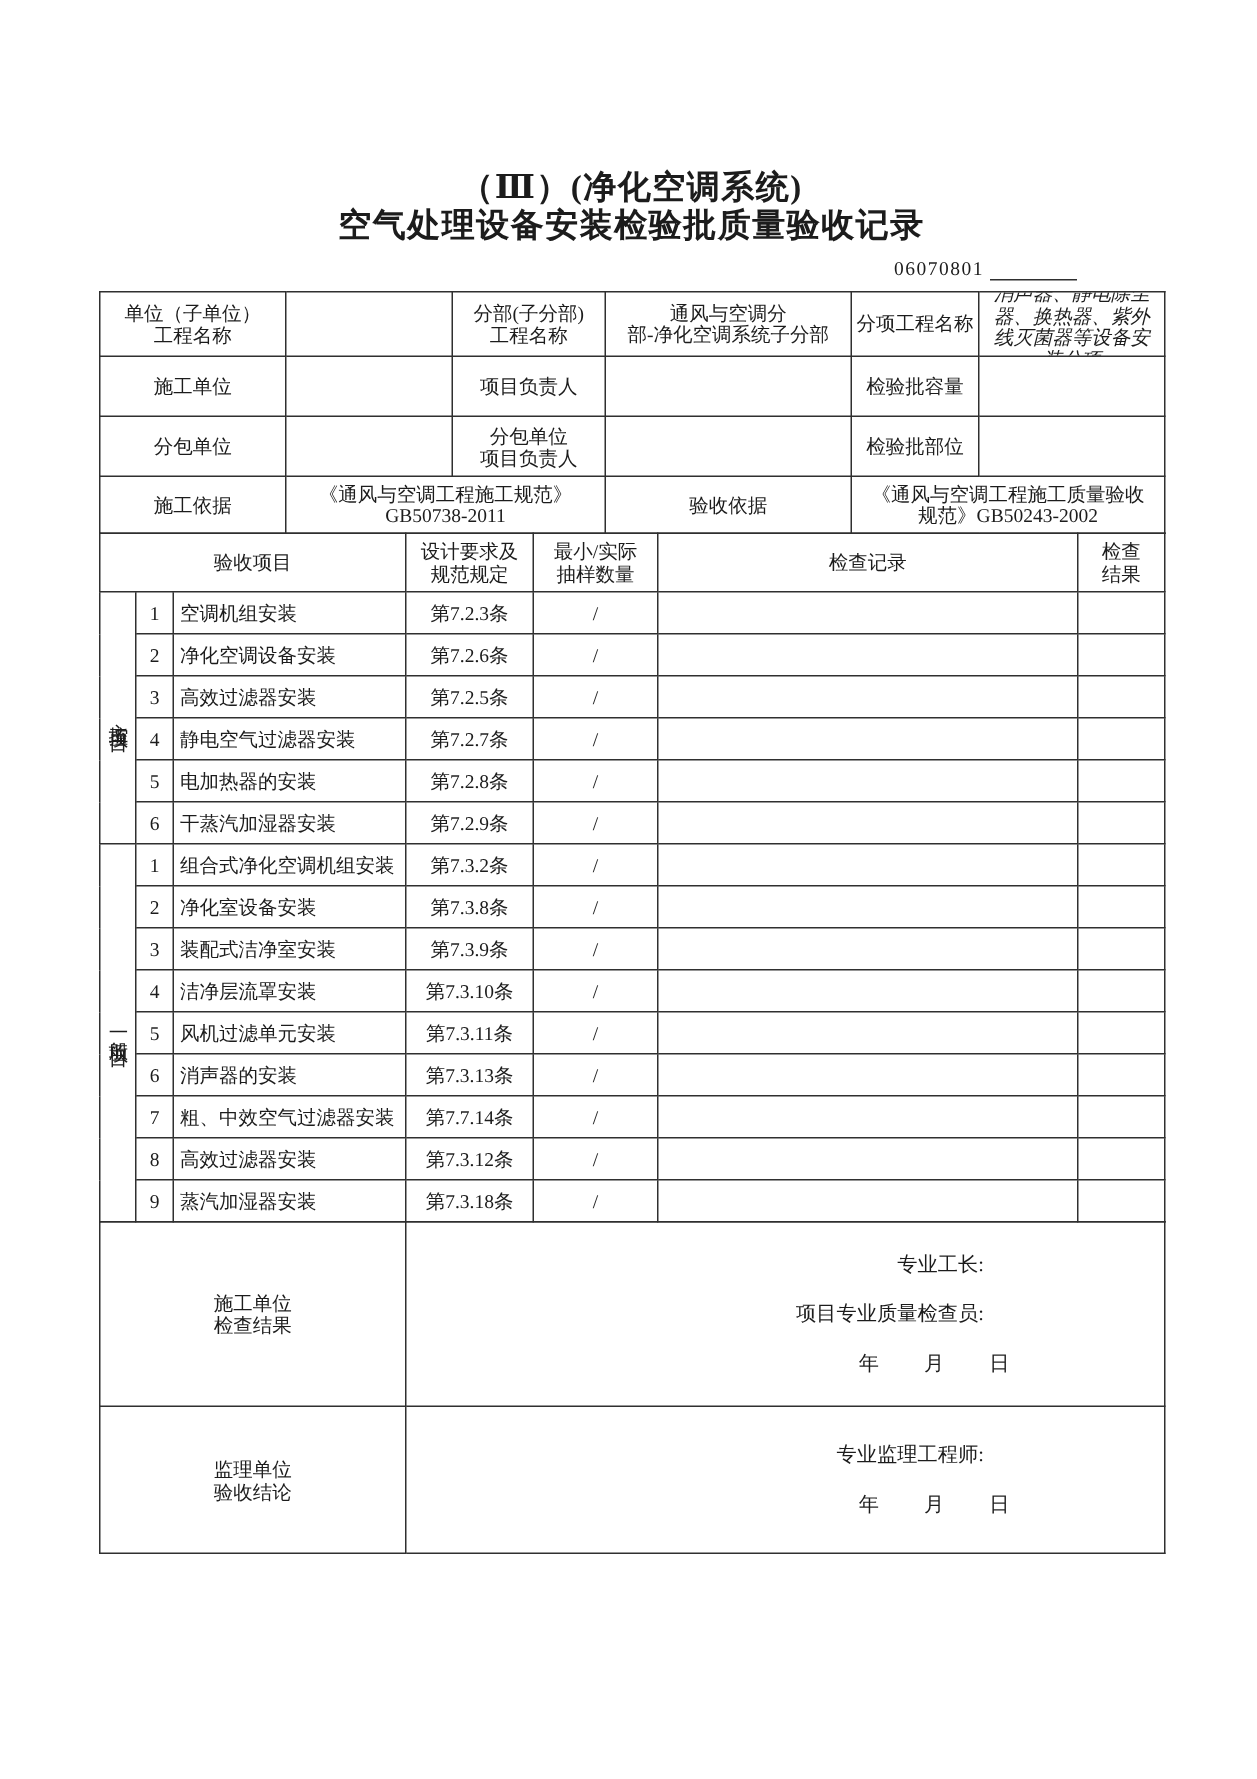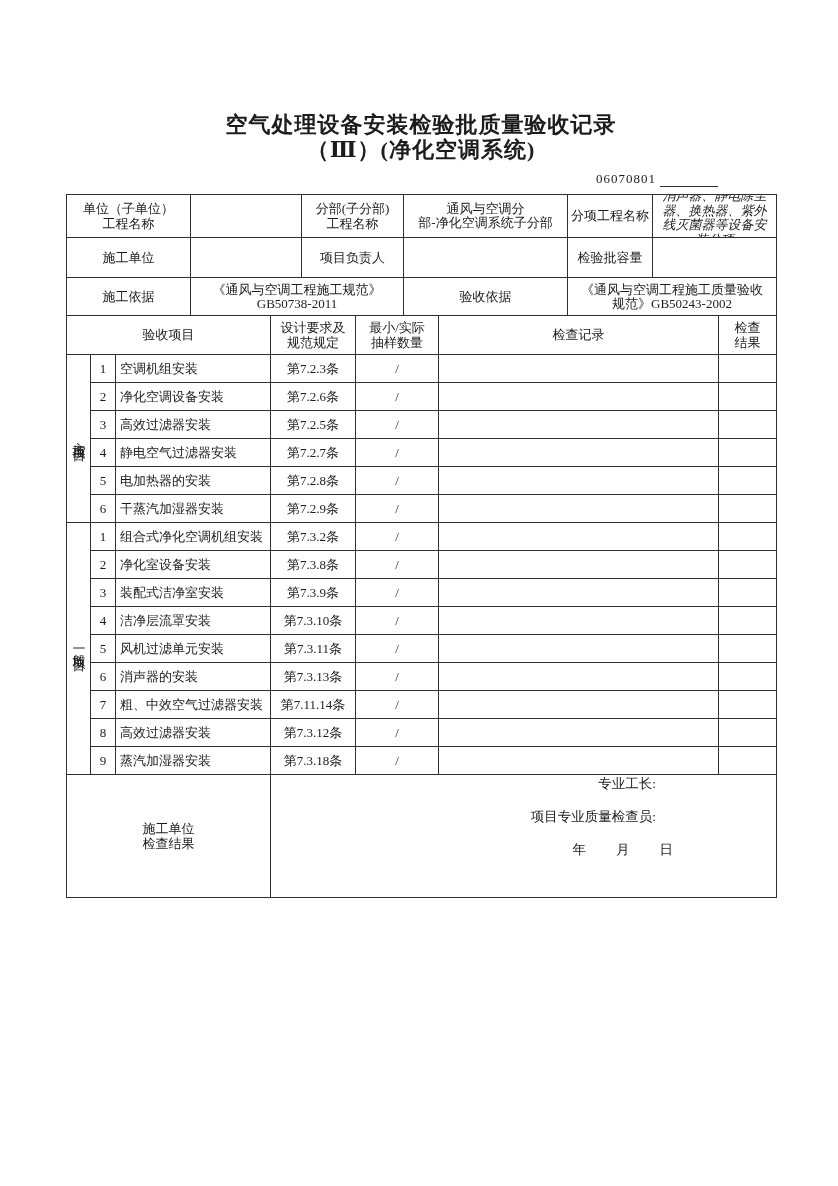--- a/index.html
+++ b/index.html
@@ -43,32 +43,32 @@
   .main-head td{height:38px;}
   .item-row td{height:27px;}
   .item-name{text-align:left;padding-left:4px;}
   .group-cell{padding:0;}
   .vtext{writing-mode:vertical-rl;text-orientation:upright;display:inline-block;letter-spacing:3px;font-size:13px;}
 
   
   .foot-c td{height:122px;}
   .foot-s td{height:97px;}
   .sign-label{font-size:13px;}
-  .signbox{display:flex;flex-direction:column;align-items:flex-end;height:100%;padding-right:118px;gap:15px;font-size:13.5px;}
+  .signbox{display:flex;flex-direction:column;justify-content:center;align-items:flex-end;height:100%;padding-right:118px;gap:15px;font-size:13.5px;}
   .signbox .date{transform:translateX(18px);letter-spacing:1px;margin-left:48px;}
 </style>
 </head>
 <body>
 
 <div class="sheet">
   <div class="content">
 
     <div class="title">
+      <div>（Ⅲ）(净化空调系统)</div>
       <div>空气处理设备安装检验批质量验收记录</div>
-      <div>（Ⅲ）(净化空调系统)</div>
     </div>
 
     <div class="codes">
       <div class="code-line"><span class="code-num">06070801</span><span class="code-blank"></span></div>
     </div>
 
     <div class="grid">
 
       <table>
         <colgroup>
@@ -97,20 +97,29 @@
 装分项</div>
                 </div>
               </td>
         </tr>
         <tr class="info-r2">
           <td>施工单位</td>
           <td></td>
           <td>项目负责人</td>
           <td></td>
           <td>检验批容量</td>
+          <td></td>
+        </tr>
+        <tr class="info-r3">
+          <td>分包单位</td>
+          <td></td>
+          <td class="ml">分包单位
+项目负责人</td>
+          <td></td>
+          <td>检验批部位</td>
           <td></td>
         </tr>
         <tr class="info-r4">
           <td>施工依据</td>
           <td colspan="2" class="ml lh14">《通风与空调工程施工规范》
 GB50738-2011</td>
           <td>验收依据</td>
           <td colspan="2" class="ml lh14">《通风与空调工程施工质量验收
 规范》GB50243-2002</td>
         </tr>
@@ -234,21 +243,21 @@
           <td>6</td>
           <td class="item-name">消声器的安装</td>
           <td>第7.3.13条</td>
           <td>/</td>
           <td></td>
           <td></td>
         </tr>
         <tr class="item-row">
           <td>7</td>
           <td class="item-name">粗、中效空气过滤器安装</td>
-          <td>第7.11.14条</td>
+          <td>第7.7.14条</td>
           <td>/</td>
           <td></td>
           <td></td>
         </tr>
         <tr class="item-row">
           <td>8</td>
           <td class="item-name">高效过滤器安装</td>
           <td>第7.3.12条</td>
           <td>/</td>
           <td></td>
@@ -275,18 +284,28 @@
           <td class="ml sign-label">施工单位
 检查结果</td>
           <td>
             <div class="signbox">
               <div>专业工长:</div>
               <div>项目专业质量检查员:</div>
               <div class="date">年　　月　　日</div>
             </div>
           </td>
         </tr>
+        <tr class="foot-s">
+          <td class="ml sign-label">监理单位
+验收结论</td>
+          <td>
+            <div class="signbox">
+              <div>专业监理工程师:</div>
+              <div class="date">年　　月　　日</div>
+            </div>
+          </td>
+        </tr>
       </tbody>
         </table>
 
     </div>
   </div>
 </div>
 
 </body></html>

